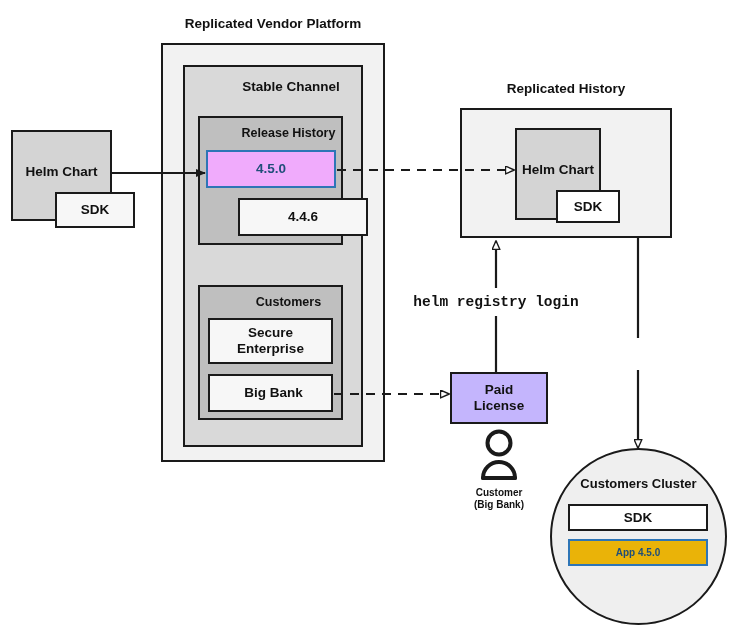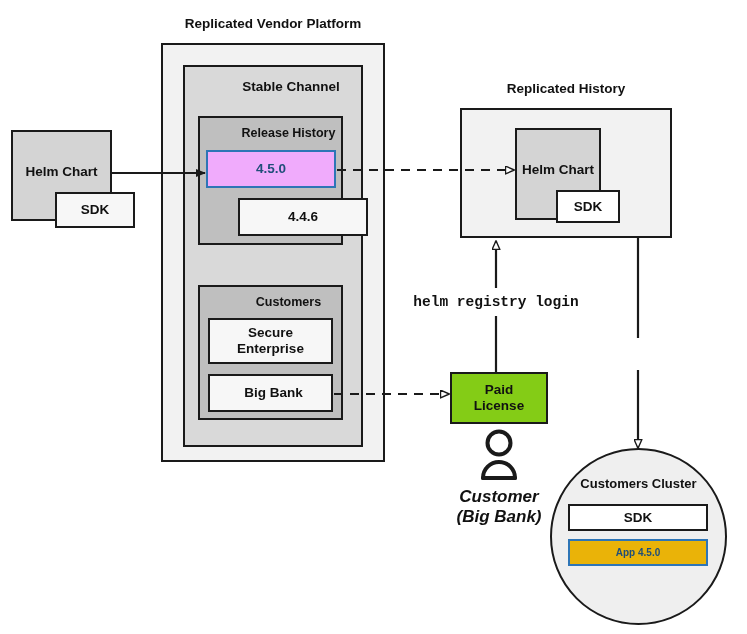--- a/index.html
+++ b/index.html
@@ -123,34 +123,34 @@
 
   <div class="box" style="left:460px; top:108px; width:212px; height:130px; background:#f2f2f2; display:block;"></div>
 
   <div class="box" style="left:515px; top:128px; width:86px; height:92px; background:#d4d4d4; font-size:13.5px;">
     <span style="position:absolute; left:-8px; right:-8px; top:32px;">Helm Chart</span>
   </div>
   <div class="box" style="left:556px; top:190px; width:64px; height:33px; background:#ffffff; font-size:13.5px;">
     <span>SDK</span>
   </div>
 
-  <div class="box" style="left:450px; top:372px; width:98px; height:52px; background:#84cc16; font-size:13.5px; white-space:pre-line;">
+  <div class="box" style="left:450px; top:372px; width:98px; height:52px; background:#c4b5fd; font-size:13.5px; white-space:pre-line;">
     <span>Paid
 License</span>
   </div>
 
   <svg class="overlay">
     <g>
       <circle cx="499" cy="443" r="11.5" fill="none" stroke="#1a1a1a" stroke-width="4"></circle>
       <path d="M483 478 a16 16 0 0 1 32 0 z" fill="none" stroke="#1a1a1a" stroke-width="4" stroke-linejoin="round"></path>
       <path d="M483 478 h32" stroke="#1a1a1a" stroke-width="4" stroke-linecap="round"></path>
     </g>
   </svg>
 
-  <div class="plain-label" style="left:429px; top:487px; width:140px; font-size:17px;font-style:italic;">Customer
+  <div class="plain-label" style="left:429px; top:487px; width:140px; font-size:10px;">Customer
 (Big Bank)</div>
 
   <div class="circle" style="left:550px; top:448px; width:177px; height:177px; background:#efefef;"></div>
   <div class="title-label" style="left:550px; top:476px; width:177px; font-size:13px;">Customers Cluster</div>
 
   <div class="box" style="left:568px; top:504px; width:140px; height:27px; background:#ffffff; font-size:13.5px;">
     <span>SDK</span>
   </div>
   <div class="box" style="left:568px; top:539px; width:140px; height:27px; background:#eab308; border-color:#2e75b6; color:#1f4e79; font-size:10px;">
     <span>App 4.5.0</span>

